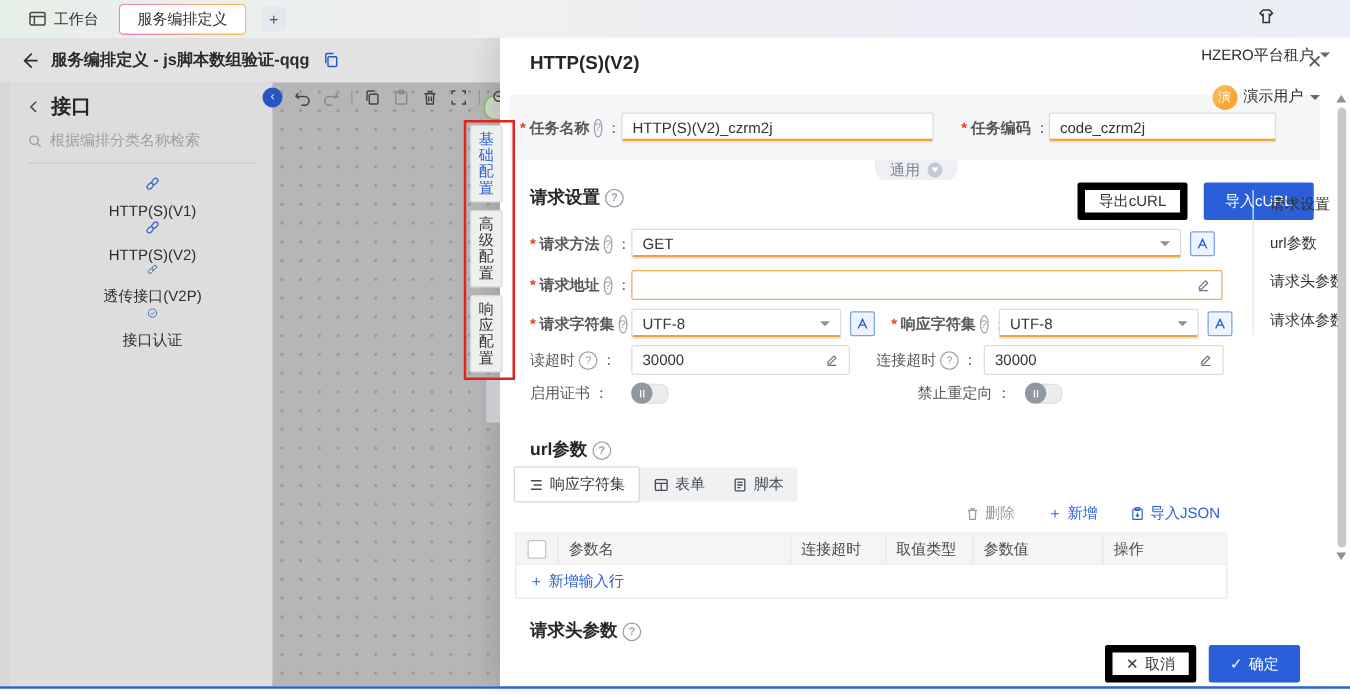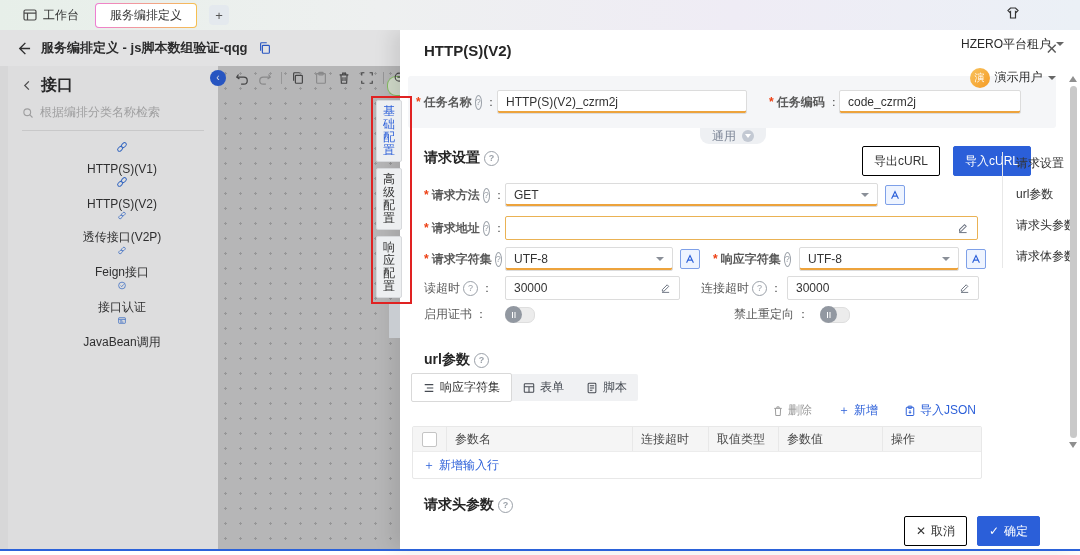--- a/index.html
+++ b/index.html
@@ -85,21 +85,21 @@
   .lbl-w{width:81px;}
   .switch{width:28px;height:14px;border-radius:7px;background:#ececec;border:1px solid #dedede;position:relative;cursor:pointer;}
   .switch::before{content:"";position:absolute;left:-1px;top:-2px;width:17px;height:17px;border-radius:50%;background:#9298a1;}
   .switch::after{content:"";position:absolute;left:6px;top:4px;width:1px;height:6px;background:#fff;box-shadow:2.5px 0 0 #fff;}
 
   .anchor{position:absolute;top:122px;left:602px;border-left:1px solid #e8e8e8;padding:3px 0 3px 13px;
     display:flex;flex-direction:column;gap:14px;color:#333;}
   .anchor span{cursor:pointer;}
 
   .curl-btns{position:absolute;top:116px;left:462px;display:flex;gap:13px;}
-  .btn{height:30px;padding:0 11px;border:1px solid #000000;border-radius:2px;background:#fff;color:#333;
+  .btn{height:30px;padding:0 11px;border:6px solid #000000;border-radius:2px;background:#fff;color:#333;
     display:flex;align-items:center;gap:5px;cursor:pointer;font-size:12px;box-sizing:border-box;}
   .btn.primary{background:#2b5fd9;border-color:#2b5fd9;color:#fff;}
 
   .tabs-bar{position:absolute;top:344px;left:12px;display:inline-flex;background:#f0f1f3;border-radius:2px;}
   .ptab{display:flex;align-items:center;gap:5px;padding:5px 11px;color:#454a52;cursor:pointer;}
   .ptab.active{background:#fff;border:1px solid #d9d9d9;margin:-1px 0 -1px -1px;border-radius:2px;color:#333;}
 
   .acts{position:absolute;top:372px;right:104px;display:flex;align-items:center;gap:26px;}
   .act{display:flex;align-items:center;gap:4px;cursor:pointer;}
   .act.gray{color:#9a9a9a;}
@@ -210,40 +210,24 @@
         <svg width="16" height="16" viewBox="0 0 16 16" fill="none" stroke="#3b74d8" stroke-width="1.3">
             <g transform="rotate(-45 8 8)">
               <rect x="0.8" y="5.6" width="7.2" height="4.8" rx="2.4"></rect>
               <rect x="8" y="5.6" width="7.2" height="4.8" rx="2.4"></rect>
             </g>
           </svg>
         <span>透传接口(V2P)</span>
       </div>
       <div class="lp-item">
         <svg width="16" height="16" viewBox="0 0 16 16" fill="none" stroke="#3b74d8" stroke-width="1.3">
-            <g transform="rotate(-45 8 8)">
-              <rect x="0.8" y="5.6" width="7.2" height="4.8" rx="2.4"></rect>
-              <rect x="8" y="5.6" width="7.2" height="4.8" rx="2.4"></rect>
-            </g>
-          </svg>
-        <span>Feign接口</span>
-      </div>
-      <div class="lp-item">
-        <svg width="16" height="16" viewBox="0 0 16 16" fill="none" stroke="#3b74d8" stroke-width="1.3">
             <circle cx="8" cy="8" r="6"></circle>
             <path d="m5.5 8 2 2 3.5-4"></path>
           </svg>
         <span>接口认证</span>
-      </div>
-      <div class="lp-item">
-        <svg width="16" height="16" viewBox="0 0 16 16" fill="none" stroke="#3b74d8" stroke-width="1.3">
-            <rect x="2" y="3" width="12" height="10" rx="1"></rect>
-            <path d="M2 6h12M4.5 8.5h4M4.5 10.8h6"></path>
-          </svg>
-        <span>JavaBean调用</span>
       </div>
     </div>
   </div>
 
   <div class="lr-canvas">
     <div class="green-badge"></div>
   </div>
 
   <div class="cv-toolbar">
     <div class="cv-circle">‹</div>
@@ -330,21 +314,21 @@
     <span>url参数</span>
     <span>请求头参数</span>
     <span>请求体参数</span>
   </div>
 
   <div class="frow" style="top:153px;left:24px;">
     <span class="flabel lbl-w">
         <b class="req">请求方法</b>
         <span class="help"></span>
       </span>
-    <div class="ctl warn" style="width:373px;">
+    <div class="ctl warn" style="width:440px;">
       <span>GET</span>
       <span class="sel-caret"></span>
     </div>
     <span class="varbtn">
       <svg width="12" height="12" viewBox="0 0 14 14" fill="none" stroke="#2b5fd9" stroke-width="1.3">
           <path d="M3 11.5 7 3l4 8.5M4.6 8.3h4.8"></path>
         </svg>
     </span>
   </div>
 

